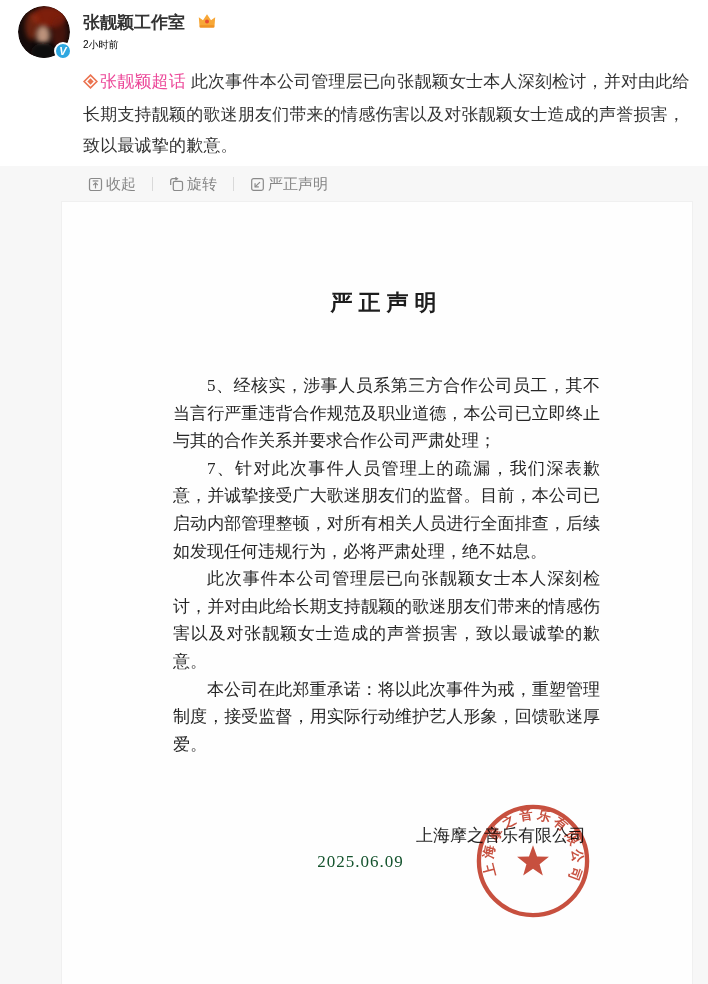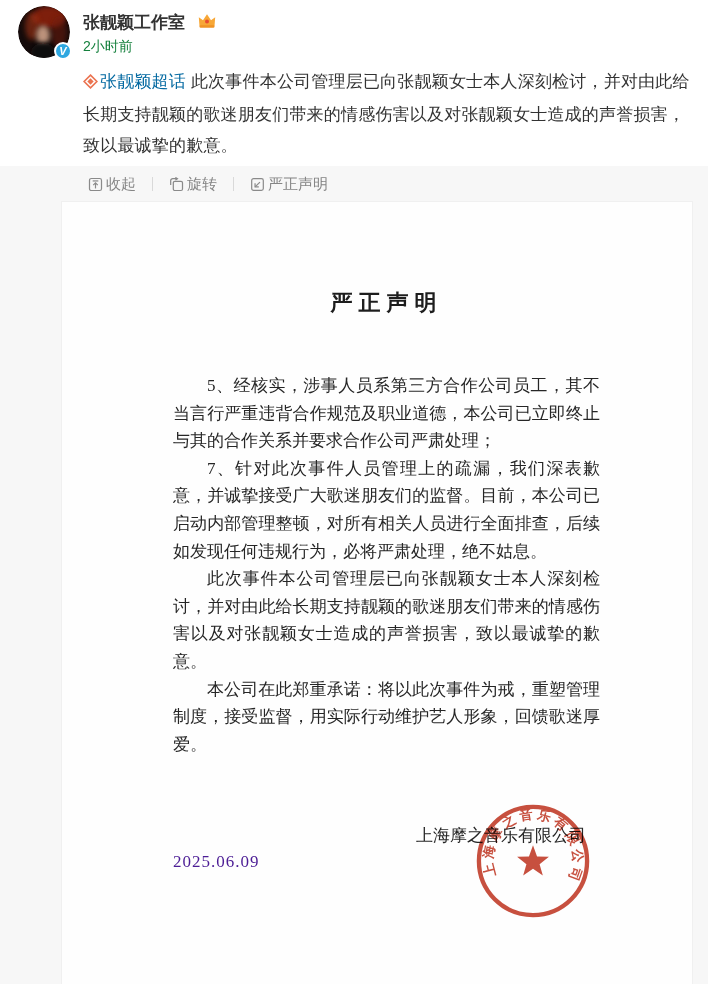--- a/index.html
+++ b/index.html
@@ -21,29 +21,29 @@
     position:absolute; right:-2px; bottom:-2px;
     width:18px; height:18px; border-radius:50%;
     background:#2ea7e0; border:2px solid #fff;
     color:#fff; font-size:11px; font-weight:bold;
     display:flex; align-items:center; justify-content:center;
     font-style:italic;
   }
   .name-row { padding:11px 0 0 83px; display:flex; align-items:center; gap:12px; }
   .screen-name { font-size:17px; font-weight:bold; color:#333; }
   .crown { display:inline-block; }
-  .timestamp { padding:4px 0 0 83px; font-size:14px; color:#15803d; }
+  .timestamp { padding:4px 0 0 83px; font-size:10px; color:#000000; }
 
   
   .post-text {
     margin:8px 16px 0 83px;
     font-size:17px; line-height:31px; color:#333;
     letter-spacing:0.2px;
   }
-  .topic-link { color:#0369a1; text-decoration:none; cursor:pointer; white-space:nowrap;margin-top:44px; }
+  .topic-link { color:#ec4899; text-decoration:none; cursor:pointer; white-space:nowrap;margin-top:44px; }
   .topic-icon { vertical-align:-2px; margin-right:2px; }
 
   
   .media-section {
     margin-top:5px;
     background:#f7f7f7;
     height:824px;
     padding-top:7px;
   }
   .img-toolbar {
@@ -75,23 +75,23 @@
     margin-top:54px;
     font-size:17px; line-height:27.6px;
     text-align:justify;
   }
   .doc-paragraphs p { text-indent:2em; margin:0; }
   .doc-sign {
     margin-top:66px; text-align:right; padding-right:14px;
     font-size:17px; position:relative; z-index:1;
   }
   .doc-date {
-    margin-top:5px; text-align:left; padding-right:52px;
+    margin-top:5px; text-align:center; padding-right:52px;
     font-size:17px; letter-spacing:1px; position:relative; z-index:1;
-    color:#4c1d95;
+    color:#14532d;
   }
   .seal {
     position:absolute; left:412px; top:600px;
     width:118px; height:118px;
     mix-blend-mode:multiply; opacity:0.9;
     z-index:2; pointer-events:none;
   }
 </style>
 </head>
 <body>

